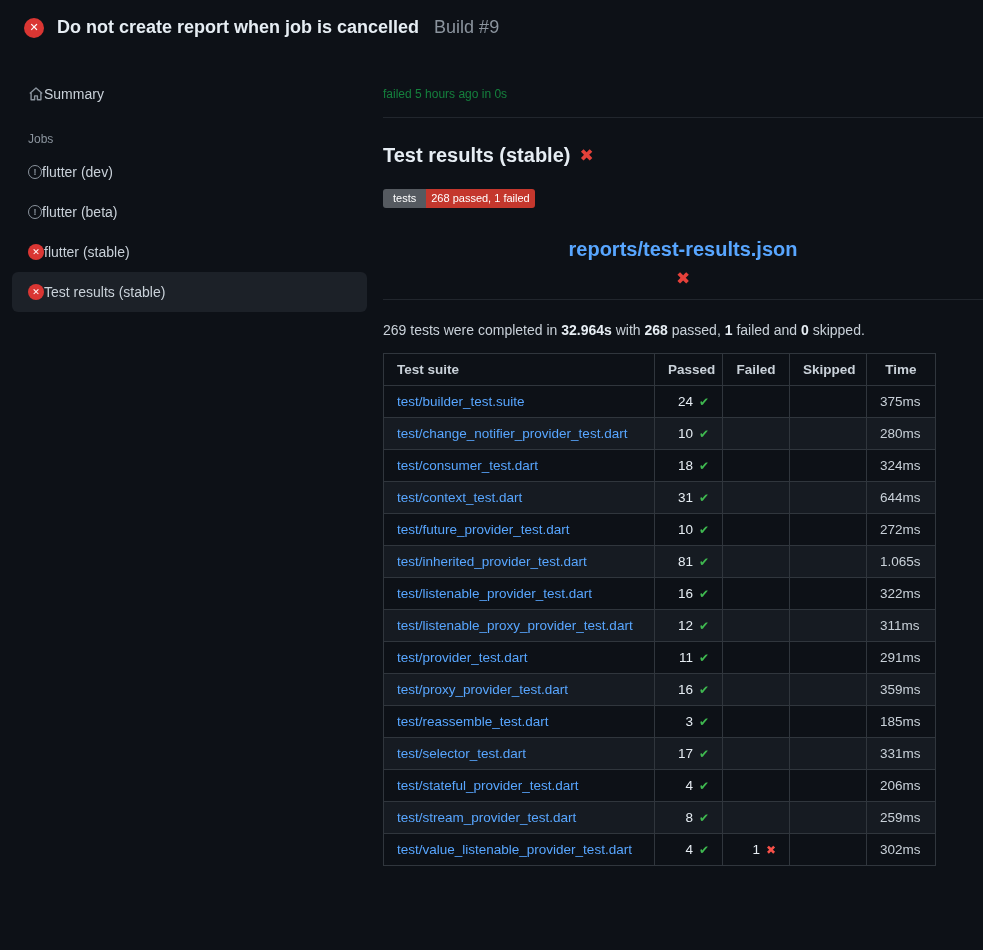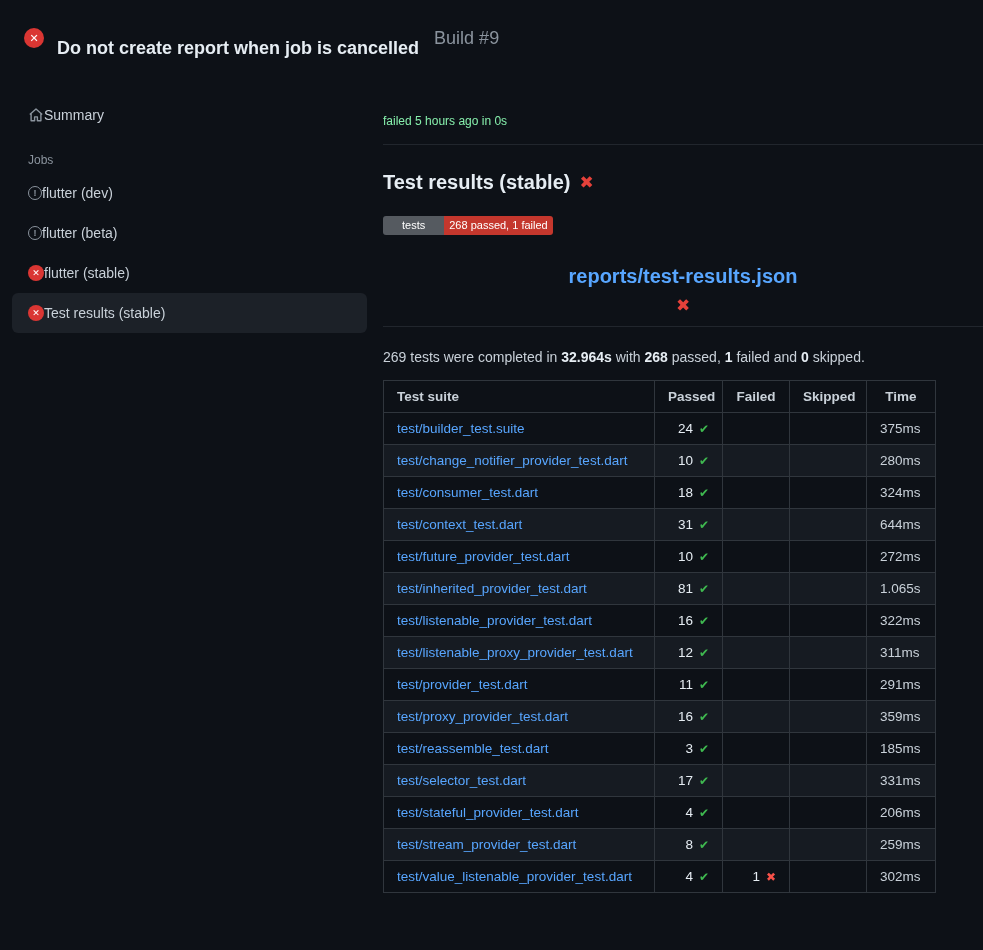--- a/index.html
+++ b/index.html
@@ -18,21 +18,21 @@
     padding:17px 24px 14px 24px;
   }
   .circle-failed {
     border-radius:50%;
     background:#da3633; color:#ffffff;
     display:inline-flex; align-items:center; justify-content:center;
     font-weight:bold; flex:none;
   }
   .circle-failed.lg { width:20px; height:20px; font-size:11px; }
   .circle-failed.sm { width:16px; height:16px; font-size:9px; }
-  .page-title { font-size:18px; font-weight:700; color:#e6edf3;margin-top:21px; }
+  .page-title { font-size:18px; font-weight:700; color:#e6edf3; }
   .build-number { font-size:18px; font-weight:400; color:#8b949e; margin-left:2px; }
 
   
   .layout { display:flex; align-items:flex-start; }
 
   
   .sidebar { width:383px; flex:none; padding:22px 16px 0 12px; }
   .side-item {
     display:flex; align-items:center; 
     height:40px; padding:0 16px; border-radius:6px;
@@ -44,31 +44,31 @@
     width:14px; height:14px; flex:none;
     border:1.5px solid #8b949e; border-radius:50%;
     color:#8b949e; font-size:9px; font-weight:bold;
     display:inline-flex; align-items:center; justify-content:center;
   }
   .home-icon { flex:none; display:inline-flex; }
 
   
   .content { flex:1; min-width:0; padding-top:35px; }
   .breadcrumb { font-size:14px; font-weight:700; color:#e6edf3; }
-  .meta-line { font-size:12px; color:#86efac; margin-top:6px; }
+  .meta-line { font-size:12px; color:#15803d; }
   .divider { border-bottom:1px solid #21262d; margin-top:16px; }
 
   .section-title {
     margin-top:26px; font-size:20px; font-weight:700; color:#e6edf3;
     display:flex; align-items:center; gap:9px;
   }
   .emoji-x { color:#e5413a; font-size:17px; font-weight:700; line-height:1; }
 
   .badge { display:inline-flex; margin-top:22px; font-size:11px; line-height:1; border-radius:3px; overflow:hidden; }
-  .badge-label { background:#555a60; color:#ffffff; padding:4px 19px; }
+  .badge-label { background:#555a60; color:#ffffff; padding:4px 10px; }
   .badge-value { background:#c4372d; color:#ffffff; padding:4px 5px; }
 
   .report-heading {
     margin-top:30px; font-size:20px; font-weight:700; color:#58a6ff;
     display:flex; align-items:center; gap:9px;
     padding-bottom:12px; border-bottom:1px solid #21262d;
     cursor:pointer;
     flex-direction:column;
   }
 

